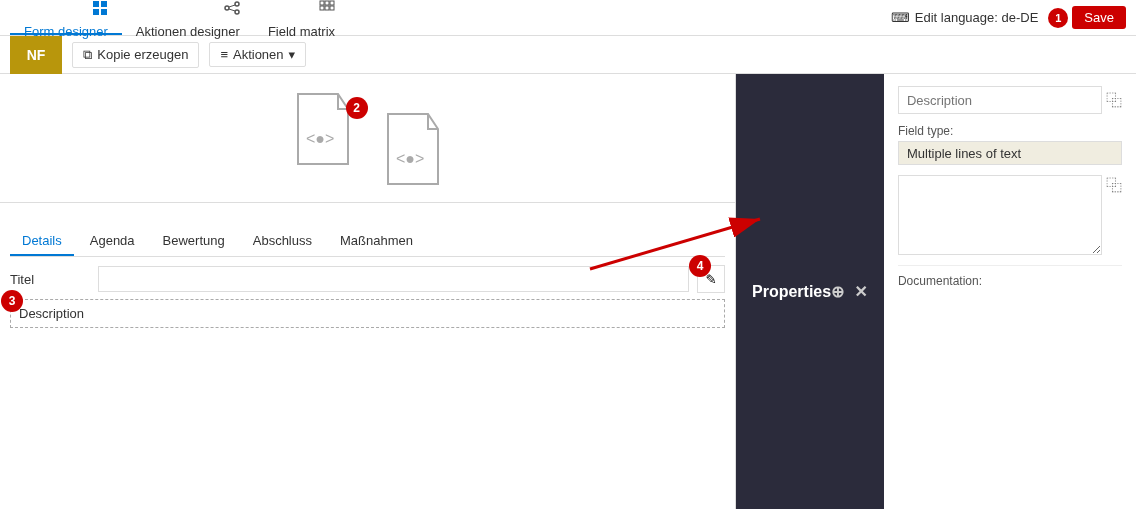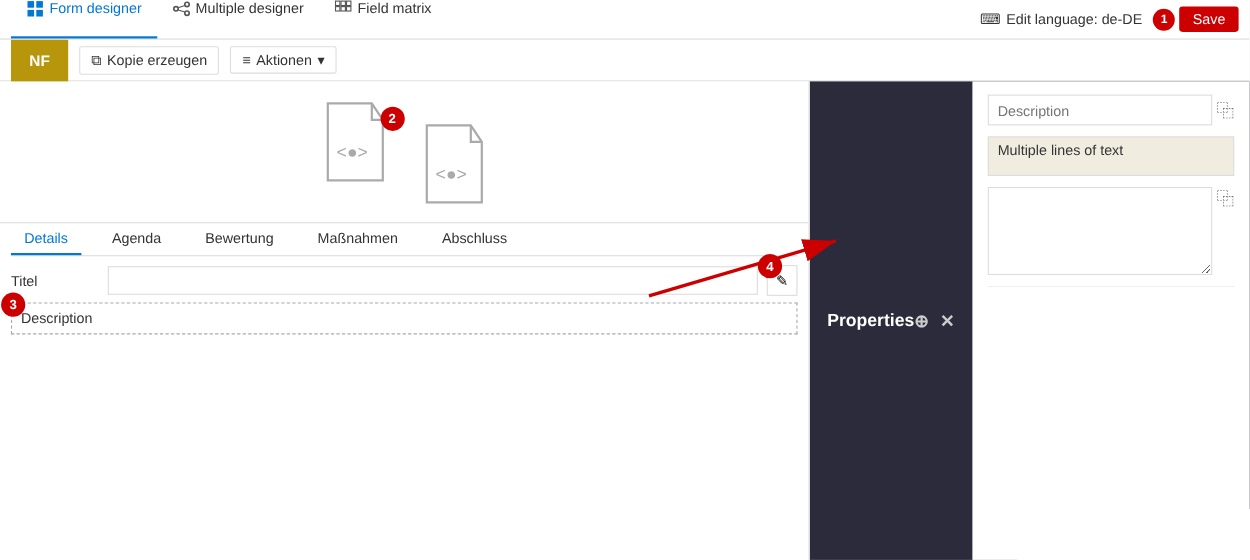--- a/index.html
+++ b/index.html
@@ -8,25 +8,26 @@
     
     .top-nav {
       display: flex; align-items: center;
       background: #fff;
       border-bottom: 1px solid #ddd;
       height: 36px;
       padding: 0 10px;
       position: relative;
     }
     .top-nav-item {
-      display: flex; align-items: flex-start; gap: 5px;
+      display: flex; align-items: flex-end; gap: 5px;
       padding: 0 14px; height: 100%;
       color: #333; cursor: pointer;
       font-size: 13px;
       border-bottom: 2px solid transparent;
+      flex-direction: column;
     }
     .top-nav-item.active {
       border-bottom: 2px solid #0078d4;
       color: #0078d4;
     }
     .top-nav-right {
       margin-left: auto; display: flex; align-items: center; gap: 10px;
     }
     .edit-language {
       display: flex; align-items: center; gap: 5px;
@@ -99,22 +100,23 @@
       display: flex; align-items: center; justify-content: center;
       font-size: 12px; font-weight: bold;
     }
 
     
     .tabs-section {
       border-top: 1px solid #ddd;
       padding: 0 10px;
     }
     .tabs {
-      display: flex; gap: 16px;
+      display: flex; gap: 4px;
       border-bottom: 1px solid #ddd;
+      margin-top: 24px;
     }
     .tab {
       padding: 6px 12px;
       cursor: pointer; font-size: 13px; color: #333;
       border-bottom: 2px solid transparent;
     }
     .tab.active {
       border-bottom: 2px solid #0078d4;
       color: #0078d4;
     }
@@ -220,21 +222,21 @@
     }
     .prop-input-wrapper input {
       flex: 1; border: 1px solid #ddd; padding: 4px 8px;
       font-size: 13px; height: 28px;
     }
     .prop-translate-icon {
       color: #555; font-size: 16px; cursor: pointer;
     }
     .prop-select {
       width: 100%; border: 1px solid #ddd; padding: 4px 8px;
-      font-size: 13px; height: 36px; background: #f0ede0;
+      font-size: 13px; height: 24px; background: #f0ede0;
       margin-bottom: 10px; cursor: pointer;
     }
     .prop-textarea-wrapper {
       display: flex; align-items: flex-start; gap: 4px; margin-bottom: 10px;
     }
     .prop-textarea {
       flex: 1; border: 1px solid #ddd; padding: 4px 8px;
       font-size: 13px; height: 80px; resize: vertical;
     }
     .prop-divider {
@@ -277,21 +279,21 @@
   <div class="top-nav-item">
     <span>
       <svg width="16" height="16" viewBox="0 0 16 16">
           <circle cx="3" cy="8" r="2" fill="none" stroke="#555" stroke-width="1.5"></circle>
           <circle cx="13" cy="4" r="2" fill="none" stroke="#555" stroke-width="1.5"></circle>
           <circle cx="13" cy="12" r="2" fill="none" stroke="#555" stroke-width="1.5"></circle>
           <line x1="5" y1="7" x2="11" y2="5" stroke="#555" stroke-width="1"></line>
           <line x1="5" y1="9" x2="11" y2="11" stroke="#555" stroke-width="1"></line>
         </svg>
     </span>
-    <span>Multiple designer</span>
+    <span>Aktionen designer</span>
   </div>
   <div class="top-nav-item">
     <span>
       <svg width="16" height="16" viewBox="0 0 16 16">
           <rect x="1" y="1" width="4" height="4" fill="none" stroke="#555" stroke-width="1"></rect>
           <rect x="6" y="1" width="4" height="4" fill="none" stroke="#555" stroke-width="1"></rect>
           <rect x="11" y="1" width="4" height="4" fill="none" stroke="#555" stroke-width="1"></rect>
           <rect x="1" y="6" width="4" height="4" fill="none" stroke="#555" stroke-width="1"></rect>
           <rect x="6" y="6" width="4" height="4" fill="none" stroke="#555" stroke-width="1"></rect>
           <rect x="11" y="6" width="4" height="4" fill="none" stroke="#555" stroke-width="1"></rect>
@@ -350,22 +352,22 @@
           </svg>
         </div>
       </div>
     </div>
 
     <div class="tabs-section">
       <div class="tabs">
         <div class="tab active">Details</div>
         <div class="tab">Agenda</div>
         <div class="tab">Bewertung</div>
+        <div class="tab">Abschluss</div>
         <div class="tab">Maßnahmen</div>
-        <div class="tab">Abschluss</div>
       </div>
     </div>
 
     <div class="form-section">
       <div class="form-row">
         <span class="form-label">Titel</span>
         <input class="form-input" type="text" value="" style="">
         <div style="position:relative;display:inline-block;">
           <button class="edit-btn">
             <span>✎</span>
@@ -390,29 +392,31 @@
         <span class="properties-header-icon">✕</span>
       </div>
     </div>
     <div class="properties-body">
 
       <div class="prop-input-wrapper">
         <input type="text" style="flex: 1 1 0%; border: 1px solid rgb(221, 221, 221); padding: 4px 8px; font-size: 13px; height: 28px;" placeholder="Description">
         <span class="prop-translate-icon">⿻</span>
       </div>
 
+      <div class="prop-label">Field type:</div>
       <div class="prop-select">Multiple lines of text</div>
 
       <div class="prop-textarea-wrapper">
         <textarea class="prop-textarea" style=""></textarea>
         <span class="prop-translate-icon">⿻</span>
       </div>
 
       <hr class="prop-divider">
 
+      <div class="prop-doc-label">Documentation:</div>
     </div>
   </div>
 
   <svg class="arrow-overlay" style="position:absolute;top:0;left:0;width:100%;height:100%;pointer-events:none;z-index:100;">
 
     <defs>
       <marker id="arrowhead" markerWidth="10" markerHeight="7" refX="10" refY="3.5" orient="auto">
         <polygon points="0 0, 10 3.5, 0 7" fill="#c00"></polygon>
       </marker>
     </defs>

